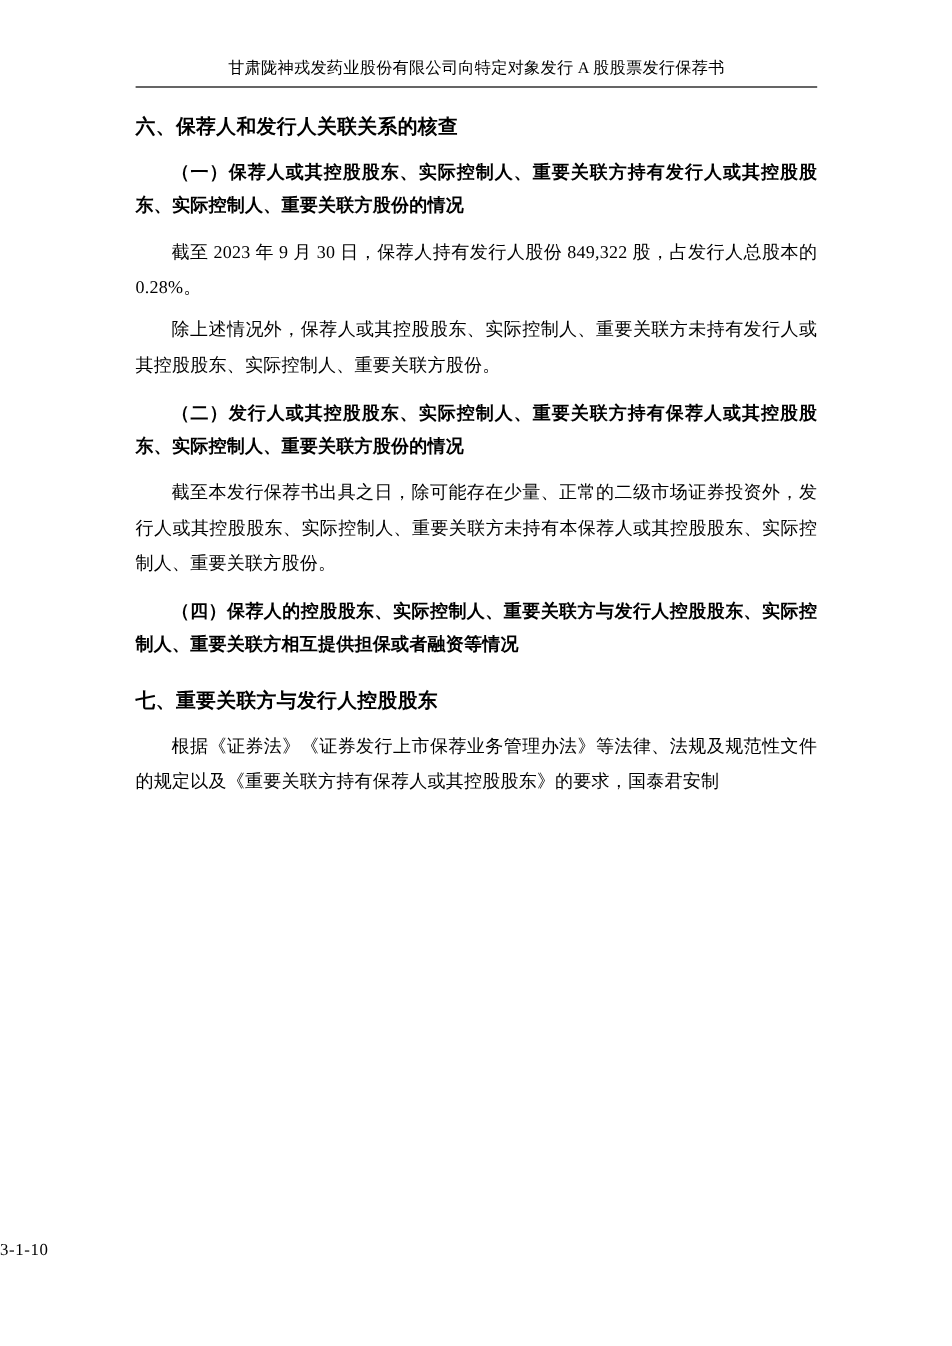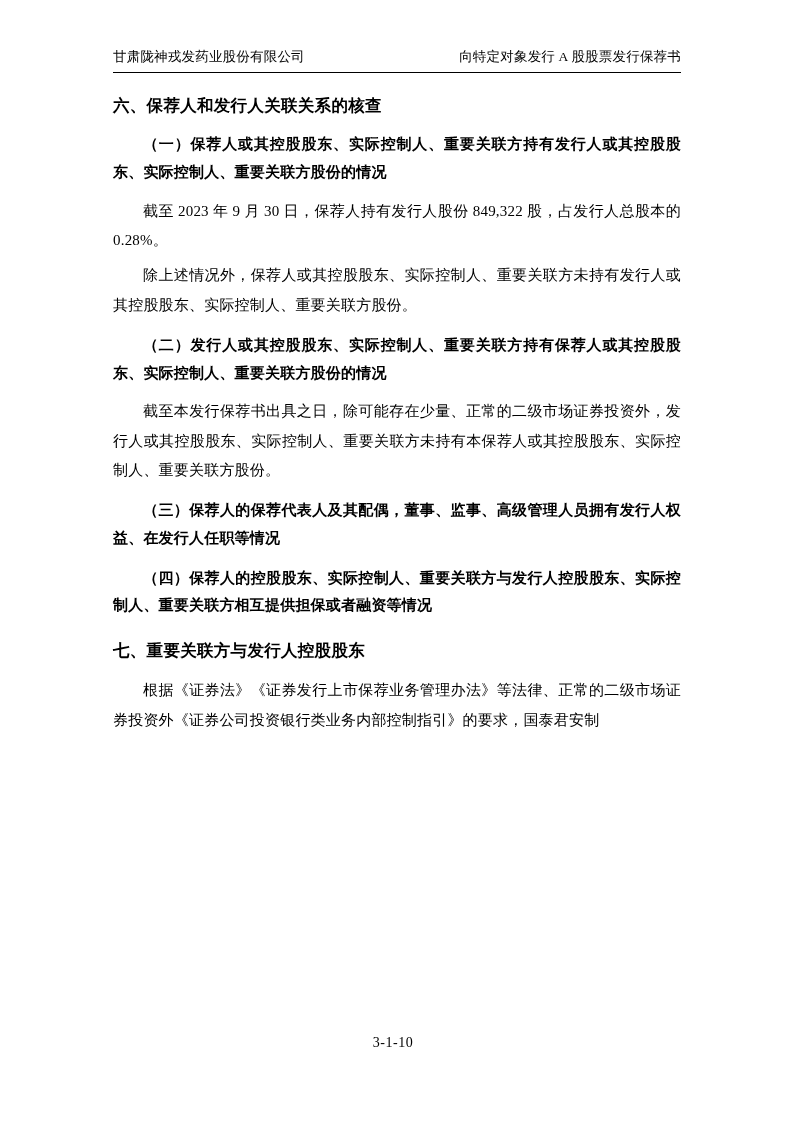--- a/index.html
+++ b/index.html
@@ -21,21 +21,21 @@
     overflow: hidden;
   }
   .content {
     position: absolute;
     left: 113px;
     top: 48px;
     width: 568px;
   }
   .header {
     display: flex;
-    justify-content: space-between;
+    justify-content: center;
     align-items: baseline;
     font-size: 13.5px;
     line-height: 1.4;
     letter-spacing: 0.2px;
     padding-bottom: 5px;
     font-family: Liberation Serif, serif;
   }
   .header-left, .header-right {
     white-space: nowrap;
   }
@@ -65,21 +65,21 @@
     text-indent: 2em;
     line-height: 1.95;
     letter-spacing: 0.2px;
     text-align: justify;
   }
   .footer {
     position: absolute;
     left: 0;
     right: 7px;
     top: 1035px;
-    text-align: center;
+    text-align: left;
     font-size: 14px;
     letter-spacing: 0.5px;
   }
 </style>
 </head>
 <body>
 
 <div class="page">
 
   <div class="content">
@@ -92,27 +92,26 @@
 
     <h2 class="section">六、保荐人和发行人关联关系的核查</h2>
 
     <h3 class="subsection">（一）保荐人或其控股股东、实际控制人、重要关联方持有发行人或其控股股东、实际控制人、重要关联方股份的情况</h3>
     <p class="body-text">截至 2023 年 9 月 30 日，保荐人持有发行人股份 849,322 股，占发行人总股本的 0.28%。</p>
     <p class="body-text">除上述情况外，保荐人或其控股股东、实际控制人、重要关联方未持有发行人或其控股股东、实际控制人、重要关联方股份。</p>
 
     <h3 class="subsection">（二）发行人或其控股股东、实际控制人、重要关联方持有保荐人或其控股股东、实际控制人、重要关联方股份的情况</h3>
     <p class="body-text">截至本发行保荐书出具之日，除可能存在少量、正常的二级市场证券投资外，发行人或其控股股东、实际控制人、重要关联方未持有本保荐人或其控股股东、实际控制人、重要关联方股份。</p>
 
-    <h3 class="subsection">（三）保荐人的保荐代表人及其配偶，董事、监事、高级管理人员拥有发行人权益、在发行人任职等情况</h3>
 
     <h3 class="subsection">（四）保荐人的控股股东、实际控制人、重要关联方与发行人控股股东、实际控制人、重要关联方相互提供担保或者融资等情况</h3>
 
 
     <h2 class="section">七、重要关联方与发行人控股股东</h2>
-    <p class="body-text">根据《证券法》《证券发行上市保荐业务管理办法》等法律、正常的二级市场证券投资外《证券公司投资银行类业务内部控制指引》的要求，国泰君安制</p>
+    <p class="body-text">根据《证券法》《证券发行上市保荐业务管理办法》等法律、法规及规范性文件的规定以及《重要关联方持有保荐人或其控股股东》的要求，国泰君安制</p>
 
   </div>
 
   <div class="footer">
     <span>3-1-10</span>
   </div>
 
 </div>
 
 </body></html>

